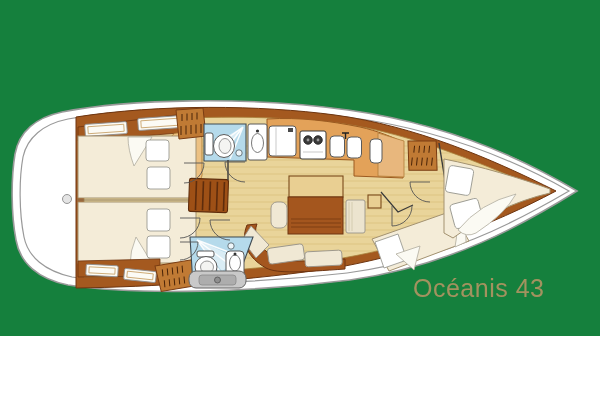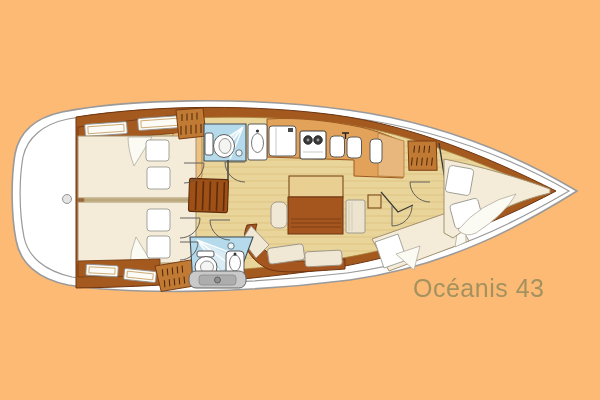--- a/index.html
+++ b/index.html
@@ -1,16 +1,16 @@
 <!DOCTYPE html>
 <html style="--title-text: #a3925f; --hull-outline: #9a9a9a; --deck-wood: #a4591f; --deck-wood-dark: #6e3510; --floor: #e9d49a; --floor-plank: #c9a85c; --bed: #f4ecd8; --bed-outline: #a39270; --cushion: #f0e8d4; --wood-furniture: #a4561e; --counter-orange: #e3a259; --counter-light: #e8b77d; --locker-wood: #c07a34; --table-top: #e9cf92; --bath-floor: #b5daeb;"><head>
 <meta charset="utf-8">
 <style>
   html,body{margin:0;padding:0;background:#fff;}
-  .stage{position:relative;width:600px;height:400px;background:#fdba74;overflow:hidden;
+  .stage{position:relative;width:600px;height:336px;background:#15803d;overflow:hidden;
          font-family:"Liberation Sans",sans-serif;}
   svg{display:block}
 
   .hull-outer{fill:#ffffff;stroke:var(--hull-outline,#9a9a9a);stroke-width:1.6}
   .hull-inner{fill:none;stroke:var(--hull-outline,#9a9a9a);stroke-width:1.2}
   .stern-fitting{fill:#e4e4e4;stroke:#8a8a8a;stroke-width:.9}
 
   .deck{fill:var(--deck-wood,#a4591f);stroke:var(--deck-wood-dark,#6e3510);stroke-width:1}
   .floor{fill:var(--floor,#e9d49a);stroke:#a8813c;stroke-width:.8}
   .planks line{stroke:var(--floor-plank,#c9a85c);stroke-opacity:.38;stroke-width:1}

